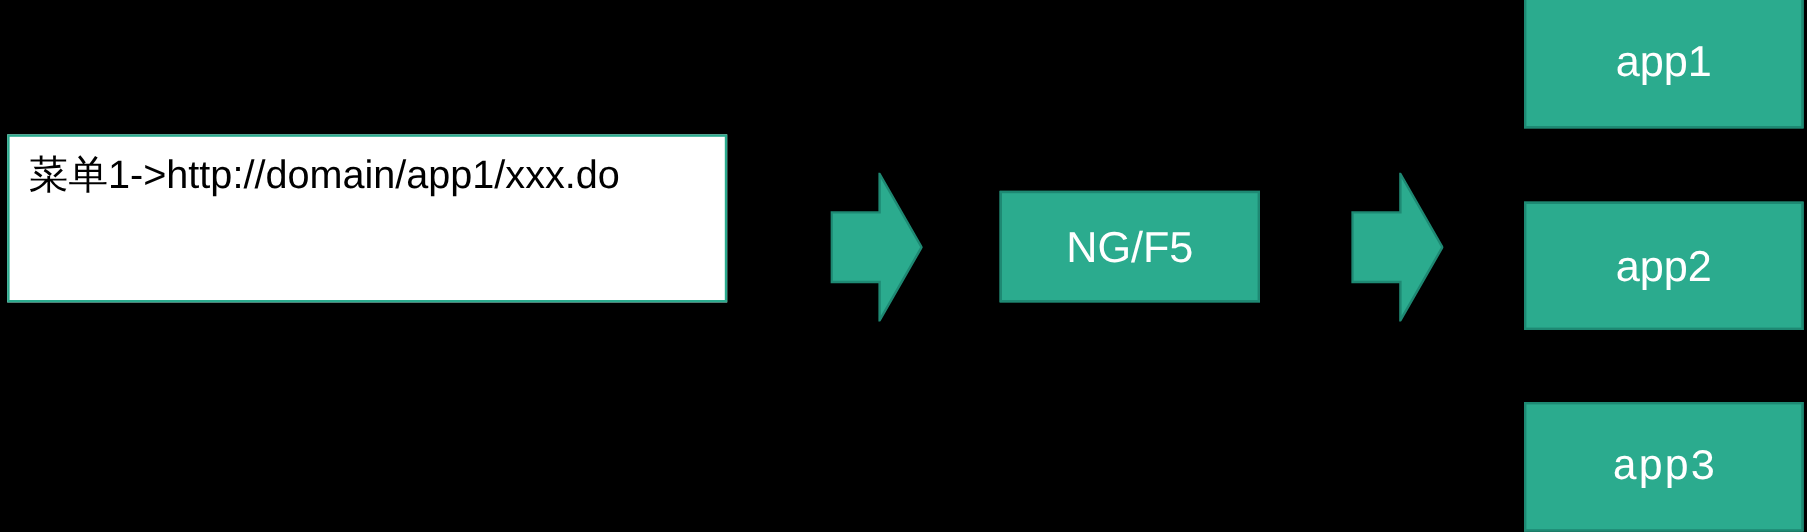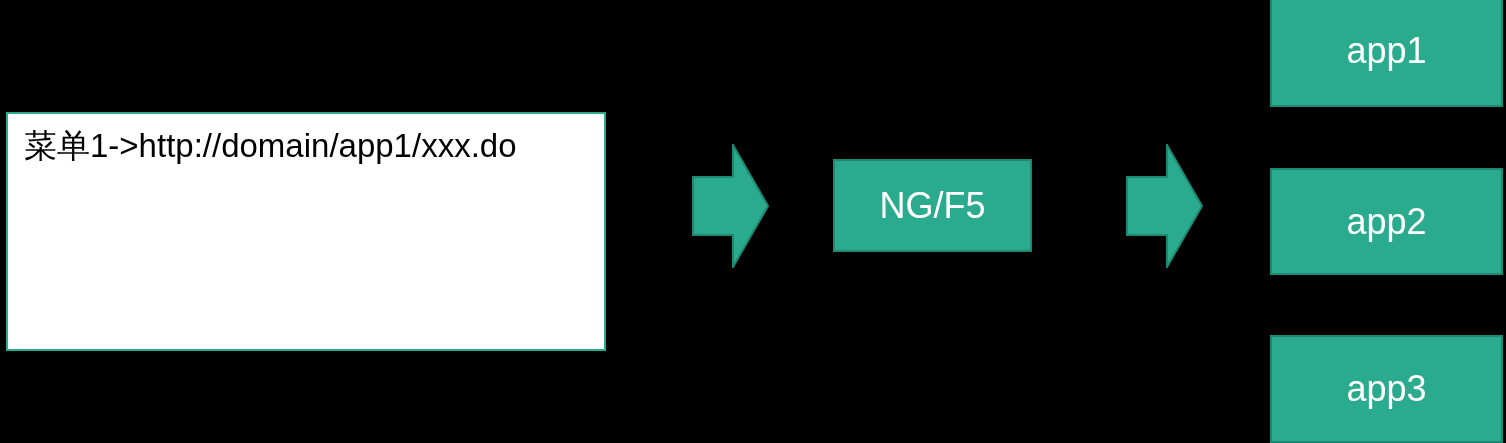--- a/index.html
+++ b/index.html
@@ -7,21 +7,21 @@
     width: 1506px; height: 443px;
     background: var(--bg, #000);
     position: relative; overflow: hidden;
     font-family: "Liberation Sans", "DejaVu Sans", sans-serif;
   }
   .stage { position: absolute; inset: 0; }
 
   .menu-box {
     position: absolute;
     left: 6px; top: 112px;
-    width: 600px; height: 239px;
+    width: 600px; height: 140px;
     box-sizing: border-box;
     background: #ffffff;
     border: 2px solid var(--accent, #2BAB8E);
     padding: 10px 0 0 16px;
     color: #000000;
     font-size: 33px;
     line-height: 44px;
     white-space: nowrap;
   }
 
@@ -36,24 +36,24 @@
     position: absolute;
     box-sizing: border-box;
     background: var(--accent, #2BAB8E);
     border: 2px solid var(--accent-dark, #1E8973);
     color: #ffffff;
     font-size: 36px;
     display: flex;
     align-items: center;
     justify-content: center;
   }
-  .node-ngf5 { left: 833px;  top: 159px; width: 199px; height: 93px;  }
+  .node-ngf5 { left: 833px;  top: 159px; width: 217px; height: 93px;  }
   .node-app1 { left: 1270px; top: -6px;  width: 233px; height: 113px; }
   .node-app2 { left: 1270px; top: 168px; width: 233px; height: 107px; justify-content: center; }
-  .node-app3 { left: 1270px; top: 335px; width: 233px; height: 108px; }
+  .node-app3 { left: 1270px; top: 335px; width: 233px; height: 108px; font-family: Liberation Mono, monospace; }
 </style>
 </head>
 <body>
 
 <div class="stage">
 
   <div class="menu-box">
     <div>菜单1-&gt;http://domain/app1/xxx.do</div>
   </div>
 

